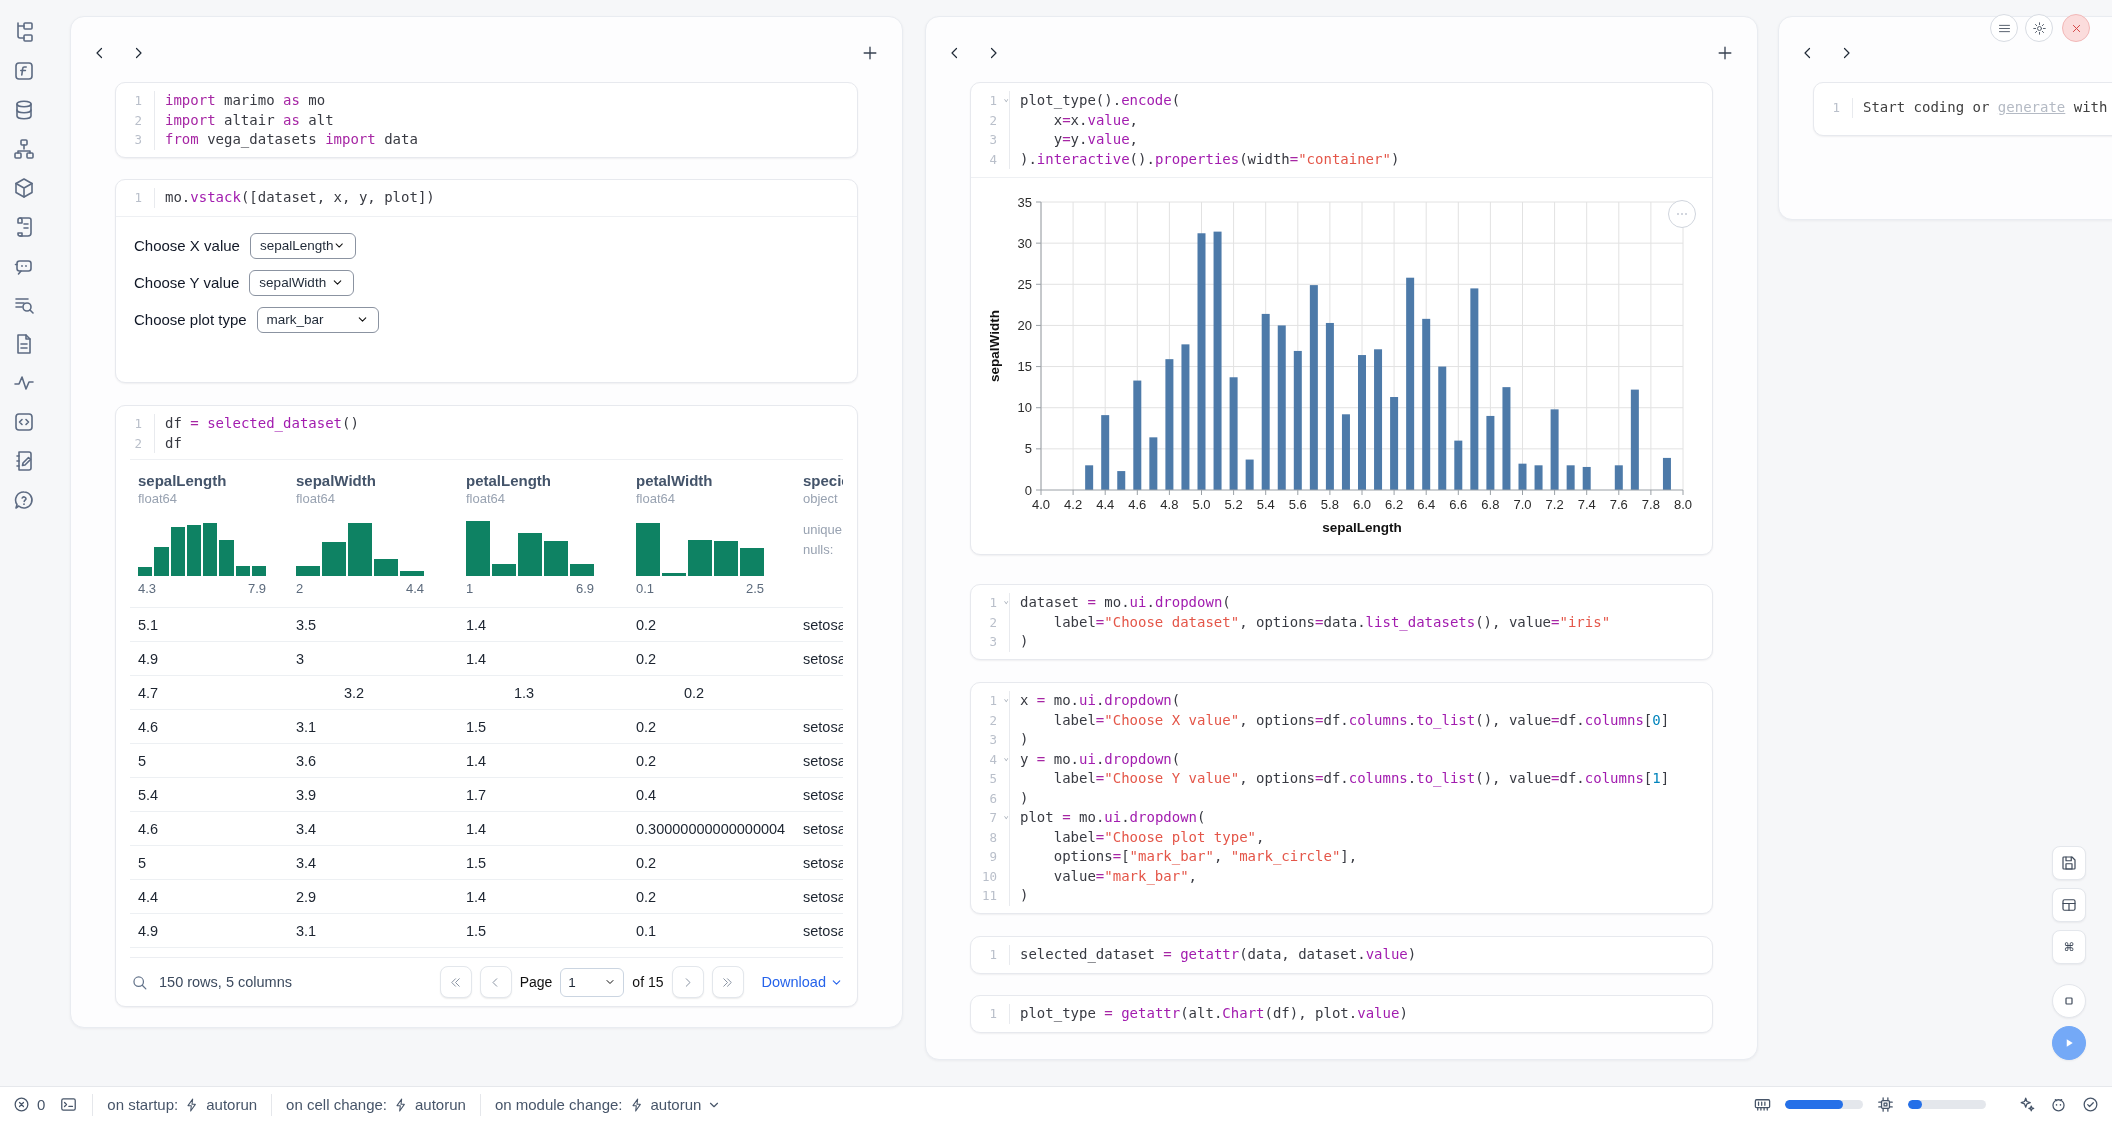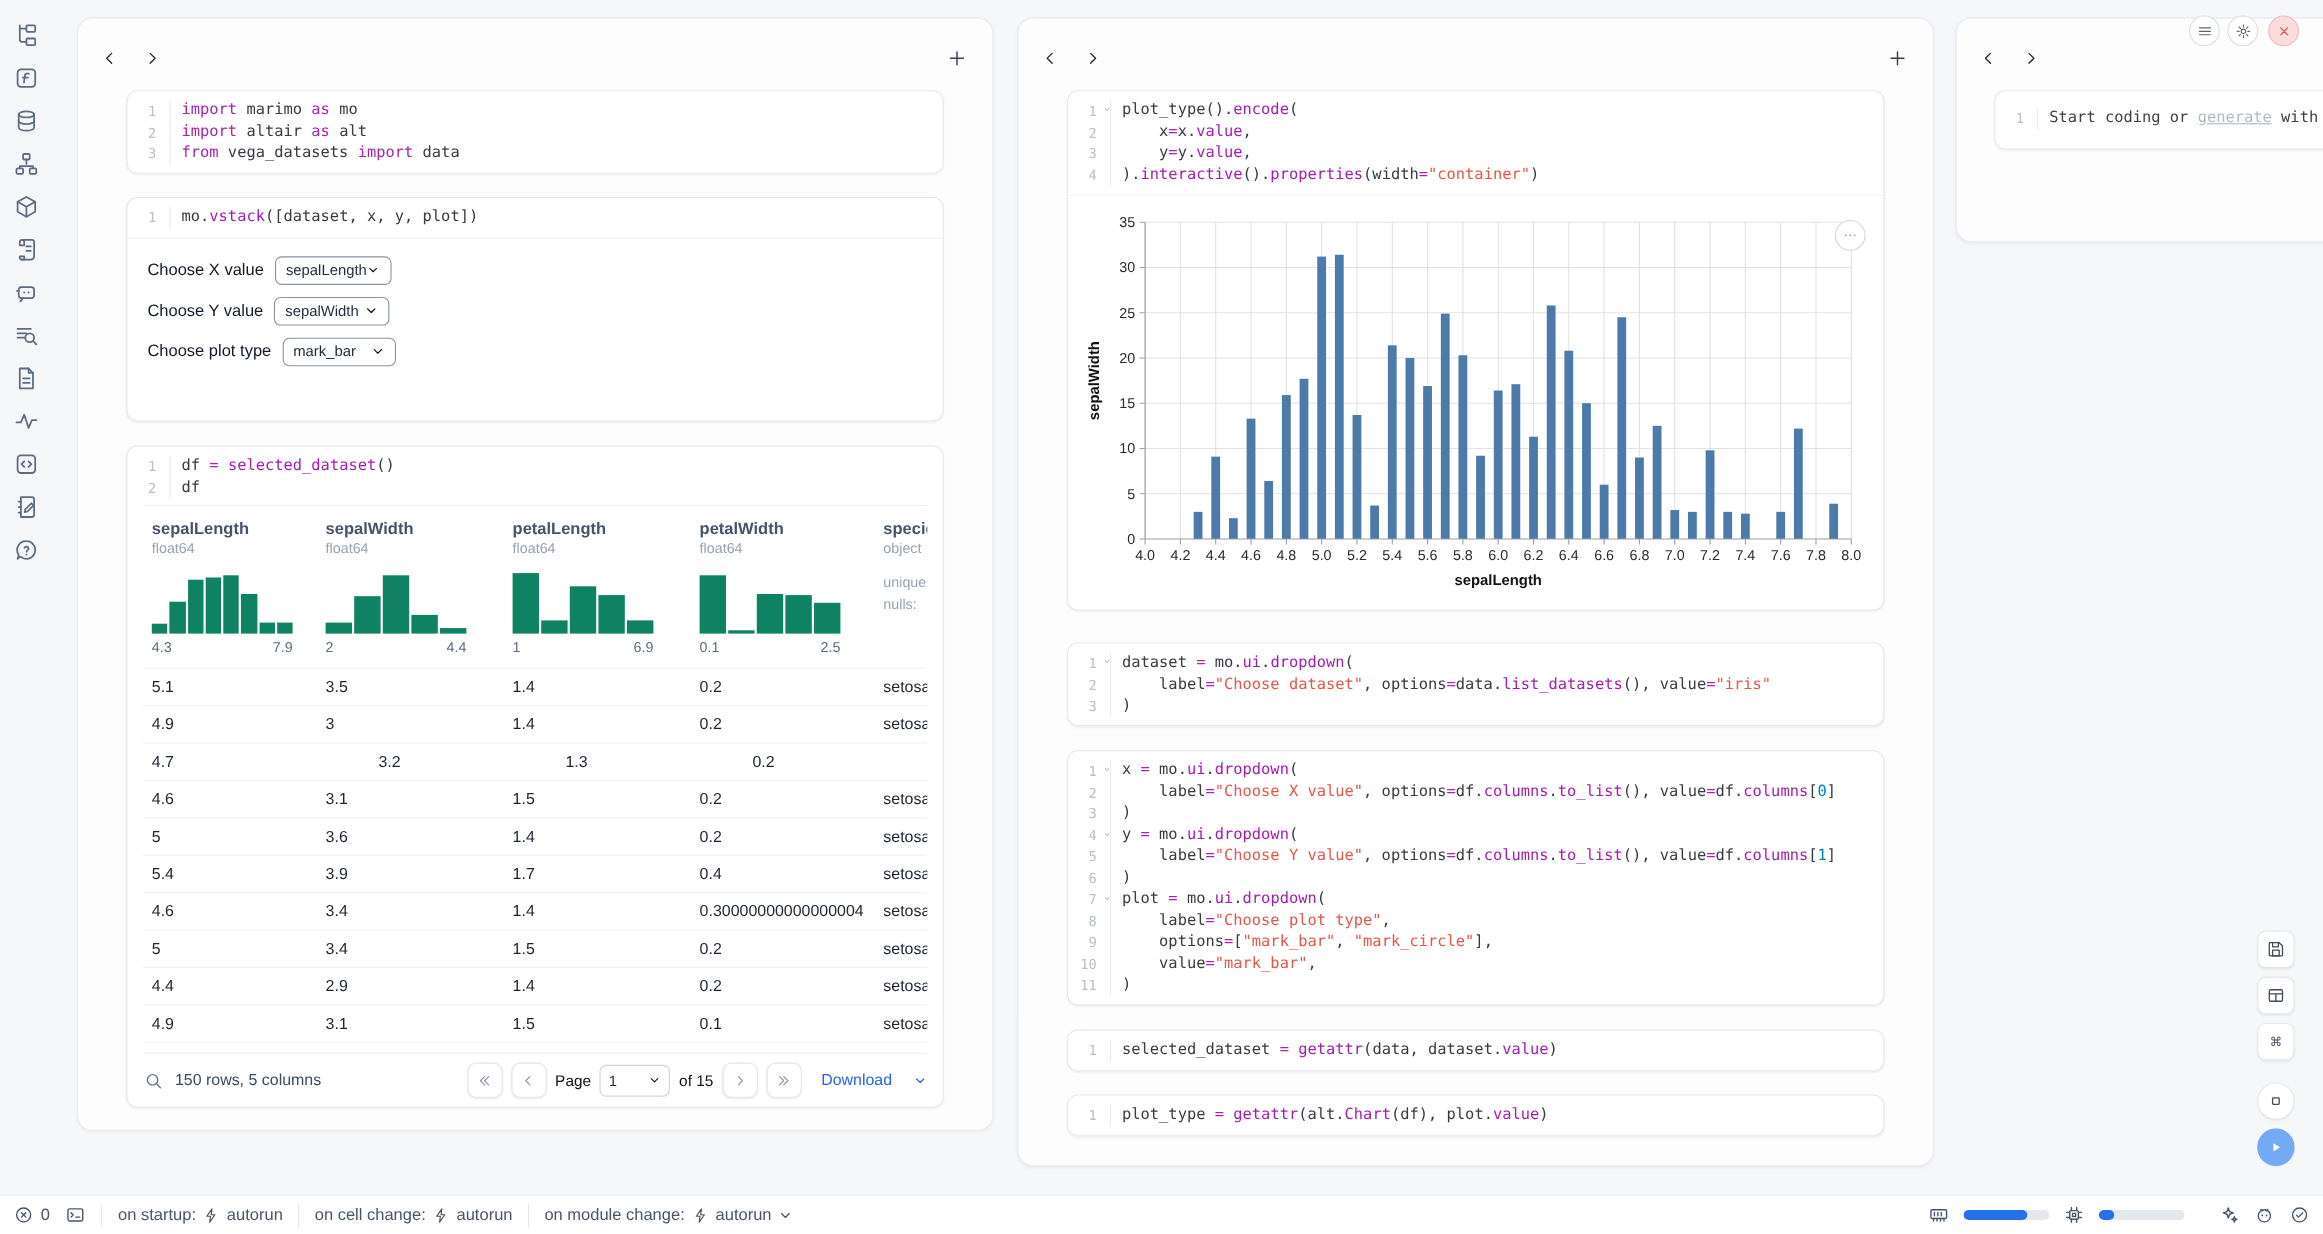--- a/index.html
+++ b/index.html
@@ -59,21 +59,21 @@
             display:flex;align-items:center;gap:10px;}
   .foot-sum{font-size:14.5px;color:#3c4a5e;}
   .pgbtn{width:30px;height:30px;border:1px solid #e3e7ec;border-radius:8px;background:#fff;
          box-shadow:0 1px 1.5px rgba(0,0,0,.08);display:flex;align-items:center;justify-content:center;
          color:#8a94a3;cursor:pointer;}
   .pgbtn .ic{width:15px;height:15px;}
   .pg-label{font-size:14px;color:#111;}
   .pg-select{border:1px solid #cbd5e1;border-radius:6px;height:27px;width:48px;display:inline-flex;align-items:center;
              justify-content:space-between;padding:0 7px;font-size:13.5px;background:#fff;cursor:pointer;}
   .pg-select .chev{width:12px;height:12px;color:#111;}
-  .download{color:#2563eb;font-size:14.5px;display:inline-flex;align-items:center;gap:19px;cursor:pointer;}
+  .download{color:#2563eb;font-size:14.5px;display:inline-flex;align-items:center;gap:4px;cursor:pointer;}
   .download .chev{width:13px;height:13px;}
 
   
   .vega-actions{position:absolute;right:16px;top:22px;width:26px;height:26px;border:1px solid #d0d5dd;
                 border-radius:50%;background:#fff;color:#98a2b3;display:flex;align-items:center;justify-content:center;cursor:pointer;}
   .vega-actions .ic{width:16px;height:16px;}
 
   
   .winbtn{position:absolute;width:26px;height:26px;border-radius:50%;background:#fff;border:1px solid #d8dce3;
           color:#5b6470;display:flex;align-items:center;justify-content:center;cursor:pointer;}
@@ -241,21 +241,21 @@
               <span>sepalWidth</span>
               <span class="ic chev">
                 <svg viewBox="0 0 24 24" fill="none" stroke="currentColor" stroke-width="2" stroke-linecap="round" stroke-linejoin="round">
                   <polyline points="6 9 12 15 18 9"></polyline>
                 </svg>
               </span>
             </span>
           </div>
           <div class="ctl-row">
             <span>Choose plot type</span>
-            <span class="select" style="width: 103px;">
+            <span class="select" style="width: 122px;">
               <span>mark_bar</span>
               <span class="ic chev">
                 <svg viewBox="0 0 24 24" fill="none" stroke="currentColor" stroke-width="2" stroke-linecap="round" stroke-linejoin="round">
                   <polyline points="6 9 12 15 18 9"></polyline>
                 </svg>
               </span>
             </span>
           </div>
         </div>
     </div>

